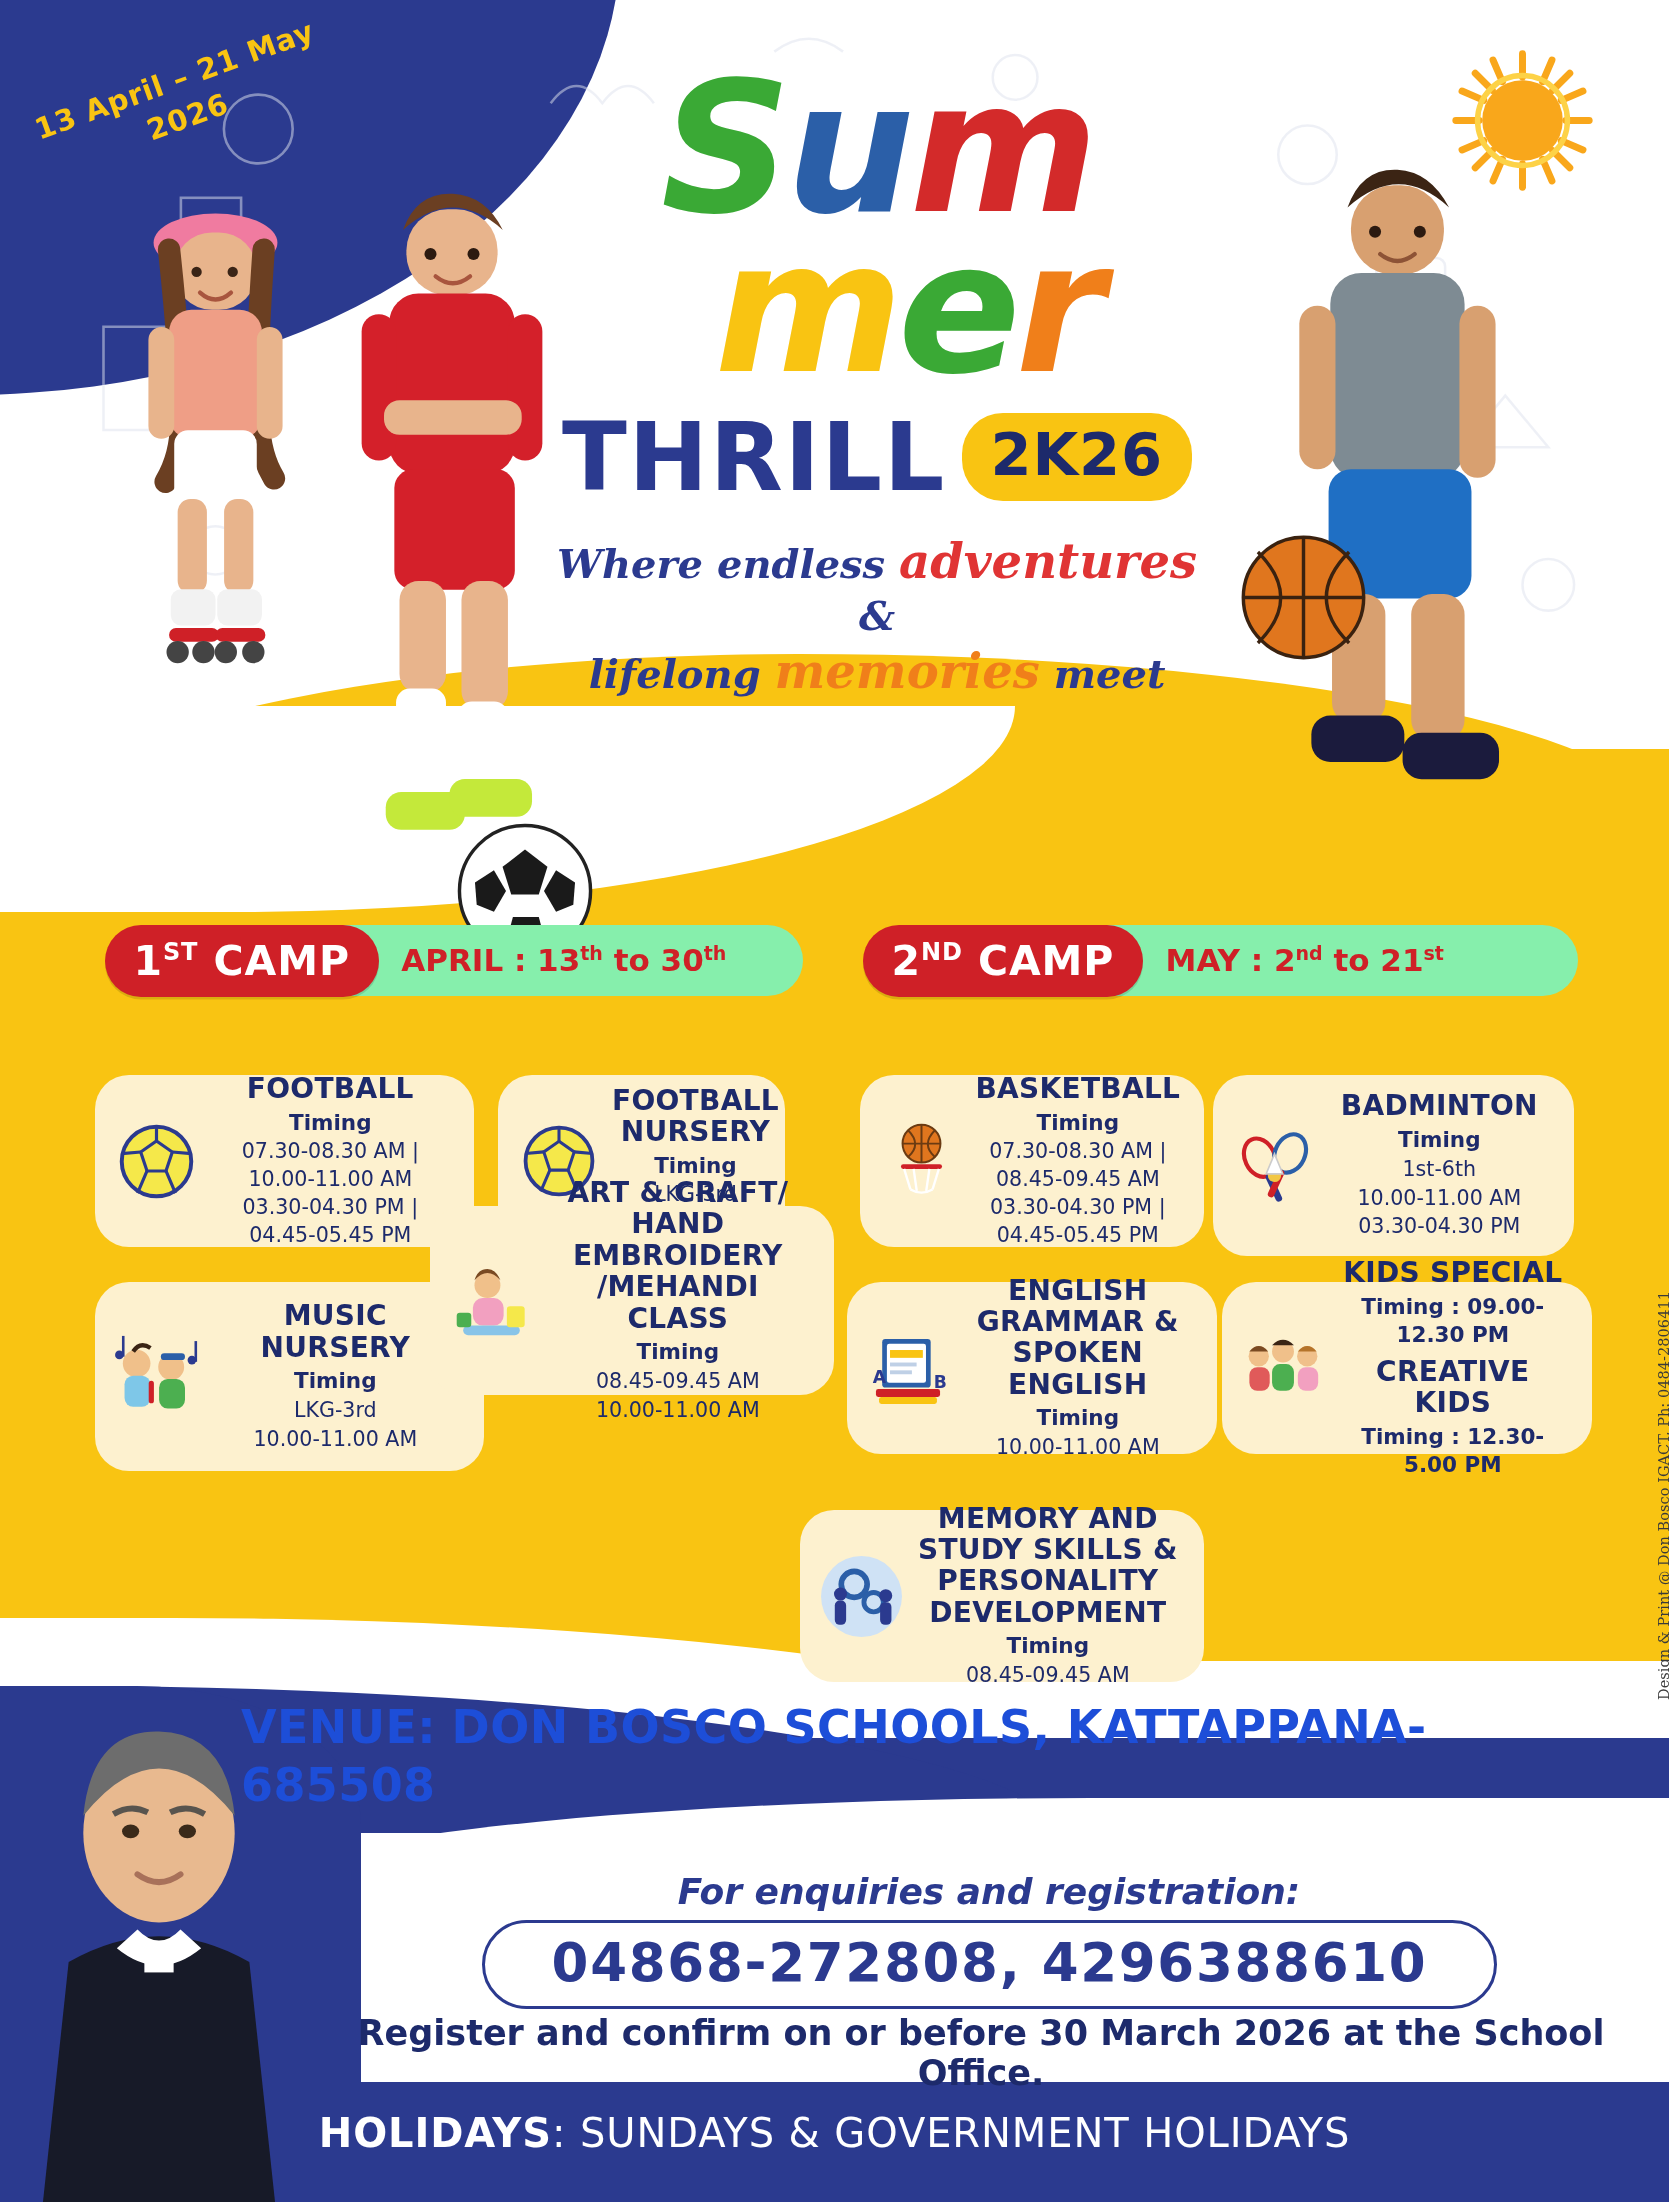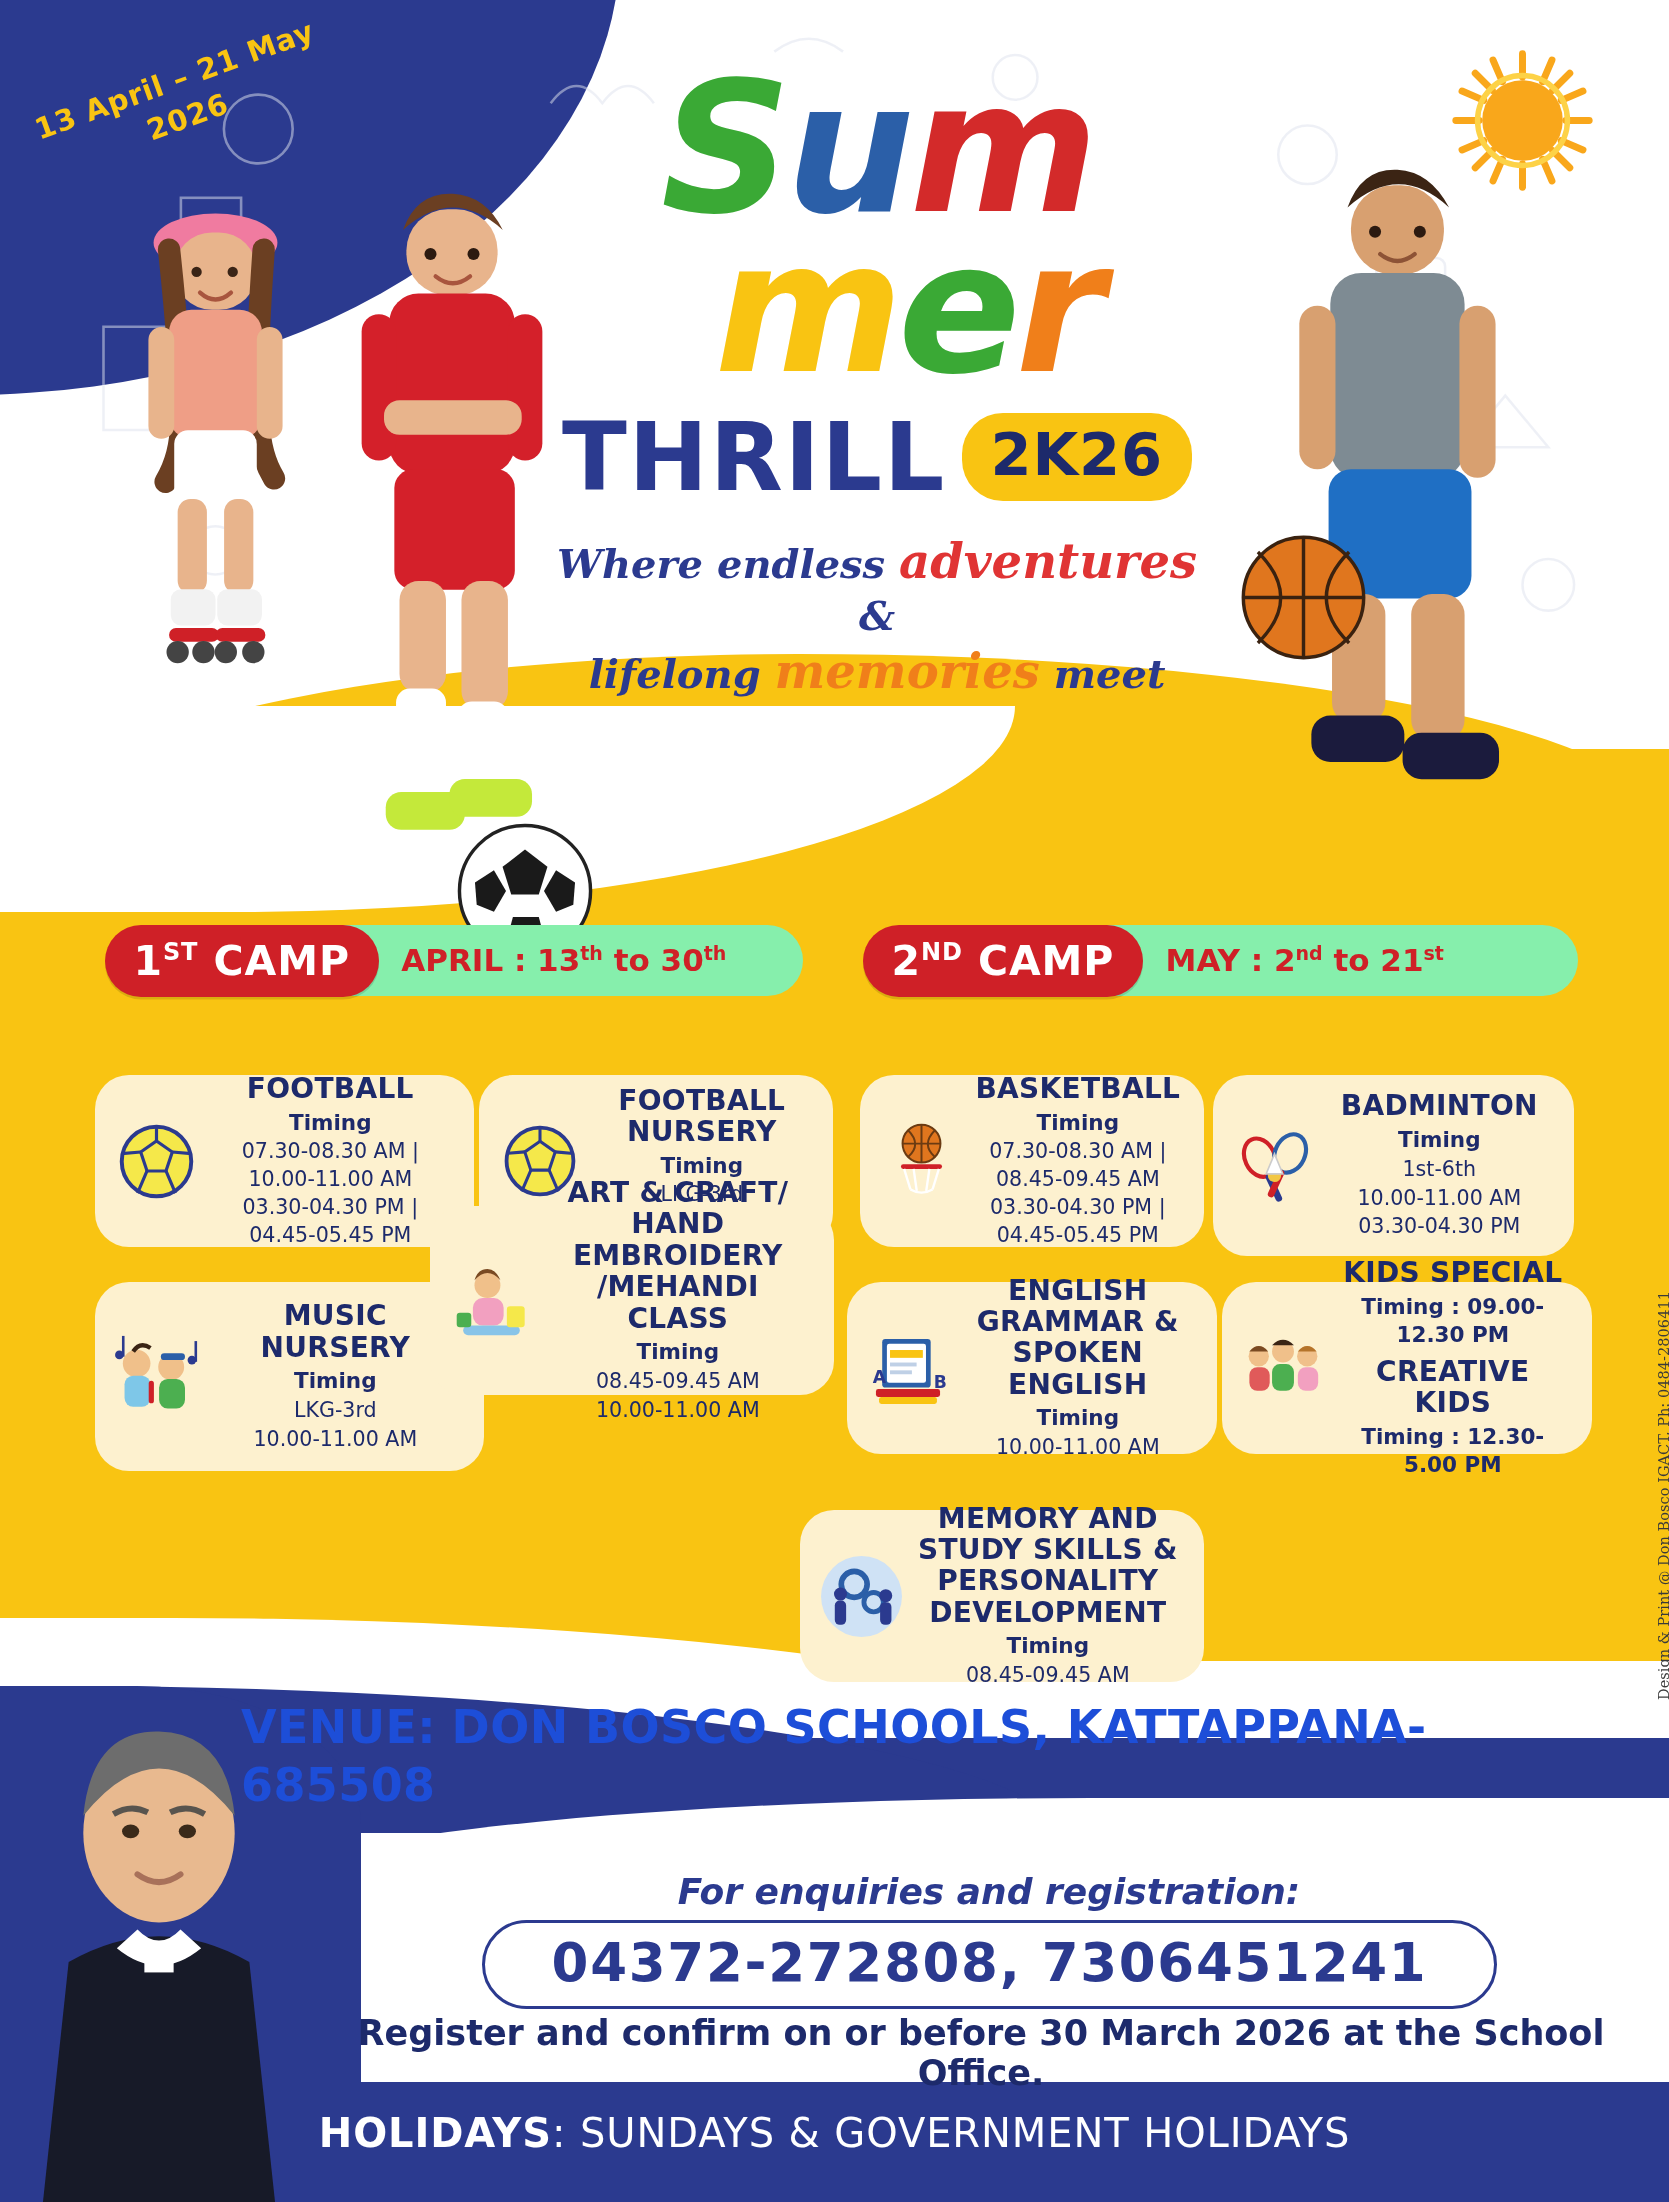--- a/index.html
+++ b/index.html
@@ -584,21 +584,21 @@
       </svg>
     </div>
     <div class="txt">
       <div class="title">FOOTBALL</div>
       <div class="sub">Timing</div>
       <div class="times">07.30-08.30 AM | 10.00-11.00 AM</div>
       <div class="times">03.30-04.30 PM | 04.45-05.45 PM</div>
     </div>
   </div>
 
-  <div class="card" style="left:479px; top:1075px; width:354px; height:172px;">
+  <div class="card" style="left:498px; top:1075px; width:287px; height:172px;">
     <div class="icon">
       <svg viewBox="0 0 100 100" width="76" height="76">
         <circle cx="50" cy="50" r="44" fill="#f5e84a" stroke="#2b3a8f" stroke-width="5"></circle>
         <g stroke="#2b3a8f" stroke-width="4" fill="none">
           <polygon points="50,24 70,38 62,62 38,62 30,38"></polygon>
           <path d="M50 6 V24 M6 40 L30 38 M94 40 L70 38 M26 90 L38 62 M74 90 L62 62"></path>
         </g>
       </svg>
     </div>
     <div class="txt">
@@ -787,21 +787,21 @@
       <path d="M140 262 q25 26 50 0 l24 22 q-49 40 -98 0z" fill="#ffffff"></path>
       <rect x="148" y="286" width="34" height="26" fill="#ffffff"></rect>
     </g>
   </svg>
 
   <div class="venue">
     <span class="label">VENUE:</span><span>DON BOSCO SCHOOLS, KATTAPPANA-685508</span>
   </div>
 
   <div class="enq">For enquiries and registration:</div>
-  <div class="phone-pill">04372-272808, 7306451241</div>
+  <div class="phone-pill">04868-272808, 4296388610</div>
   <div class="register-line">Register and confirm on or before 30 March 2026 at the School Office.</div>
 
   <div class="holidays">
     <b>HOLIDAYS</b><span>: SUNDAYS &amp; GOVERNMENT HOLIDAYS</span>
   </div>
 
 </div>
 
 
 </body></html>

